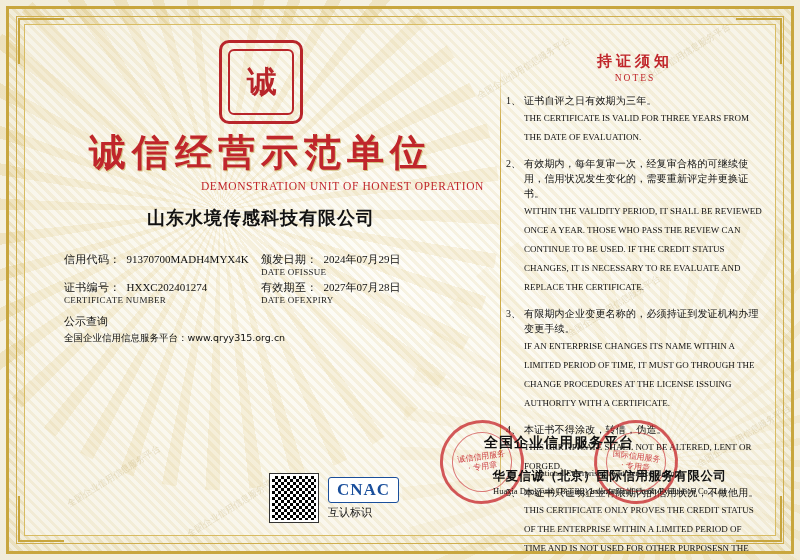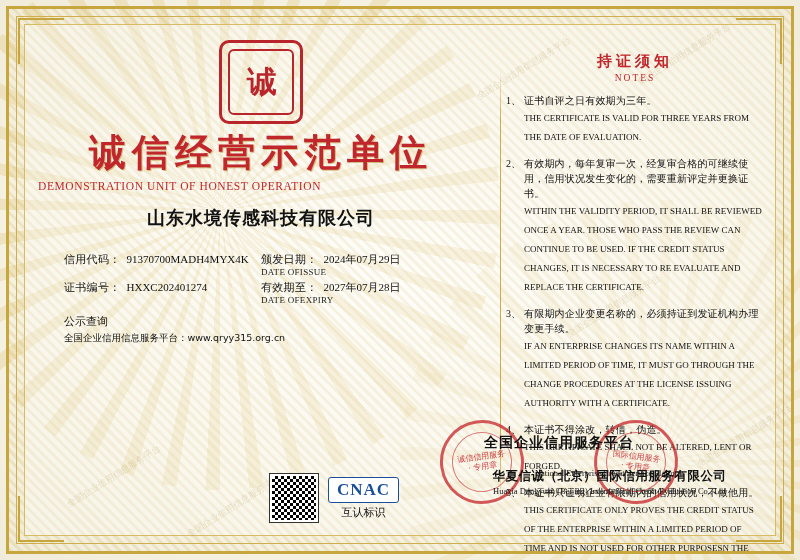--- a/index.html
+++ b/index.html
@@ -81,21 +81,21 @@
   }
   .title-cn{
     text-align:center;
     font-size:37px;font-weight:bold;letter-spacing:6px;
     color:#c0262b;
     font-family:"DejaVu Sans", sans-serif;
     text-shadow:1px 1px 0 rgba(180,140,40,.5);
     margin:2px 0 2px 0;
   }
   .title-en{
-    text-align:left;color:#c0262b;font-size:11.5px;letter-spacing:.6px;
+    text-align:right;color:#c0262b;font-size:11.5px;letter-spacing:.6px;
     font-family:"Liberation Serif", serif;
     margin-bottom:14px;
   }
   .company{
     text-align:center;font-size:18px;font-weight:bold;color:#111;
     font-family:"DejaVu Sans", sans-serif;letter-spacing:1px;
     margin:6px 0 16px 0;
   }
   .para{
     font-size:11.5px;line-height:20px;color:#1a1a1a;
@@ -129,21 +129,21 @@
     position:absolute;left:240px;bottom:8px;display:flex;align-items:center;gap:10px;
   }
   .qr{width:44px;height:44px;background:
       conic-gradient(#000 0 25%, #fff 0 50%, #000 0 75%, #fff 0);
     background-size:6px 6px;border:2px solid #fff;outline:1px solid #333;}
   .cnac{
     border:1.5px solid #1a4f9c;border-radius:3px;padding:2px 8px;color:#1a4f9c;
     font-weight:bold;font-size:17px;font-family:"Liberation Serif", serif;letter-spacing:1px;
     background:#fff;
   }
-  .cnac-sub{font-size:11px;color:#111;text-align:center;margin-top:2px;font-family:"DejaVu Sans", sans-serif;}
+  .cnac-sub{font-size:11px;color:#111;text-align:left;margin-top:2px;font-family:"DejaVu Sans", sans-serif;}
 
   
   .notes-title{
     text-align:center;color:#c0262b;font-size:15px;font-weight:bold;letter-spacing:4px;
     font-family:"DejaVu Sans", sans-serif;
   }
   .notes-sub{
     text-align:center;color:#c0262b;font-size:9.5px;letter-spacing:2px;margin-top:2px;margin-bottom:10px;
     font-family:"Liberation Serif", serif;
   }
@@ -253,20 +253,21 @@
             <div class="dlabel-en">DATE OFISSUE</div>
           </div>
         </div>
 
         <div class="drow">
           <div class="dcol">
             <div class="dline">
               <span class="dlabel-cn">证书编号：</span>
               <span class="dval">HXXC202401274</span>
             </div>
+            <div class="dlabel-en">CERTIFICATE NUMBER</div>
           </div>
           <div class="dcol">
             <div class="dline">
               <span class="dlabel-cn">有效期至：</span>
               <span class="dval">2027年07月28日</span>
             </div>
             <div class="dlabel-en">DATE OFEXPIRY</div>
           </div>
         </div>
       </div>

